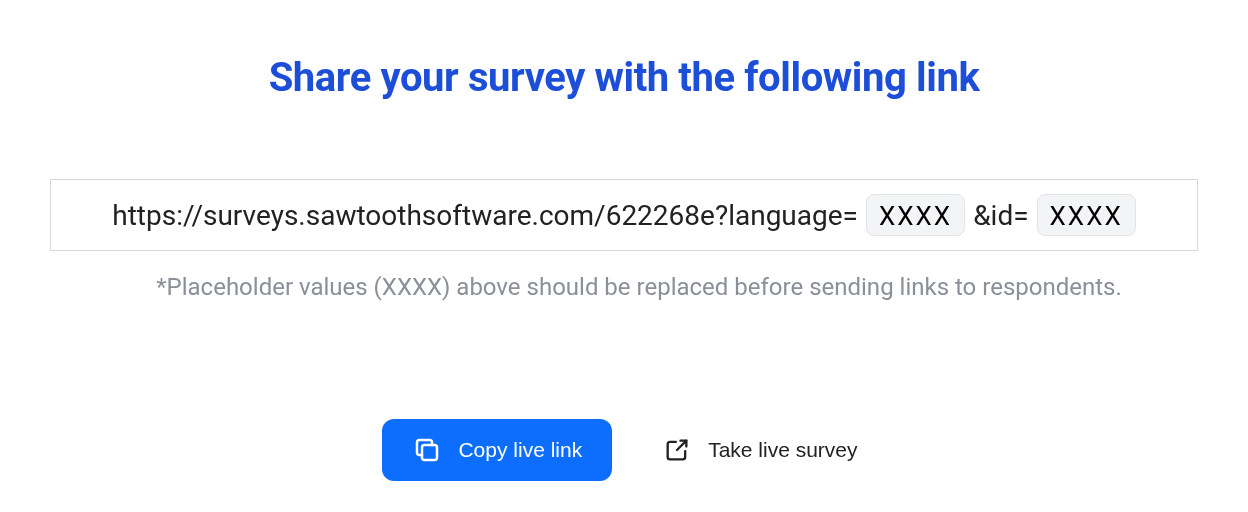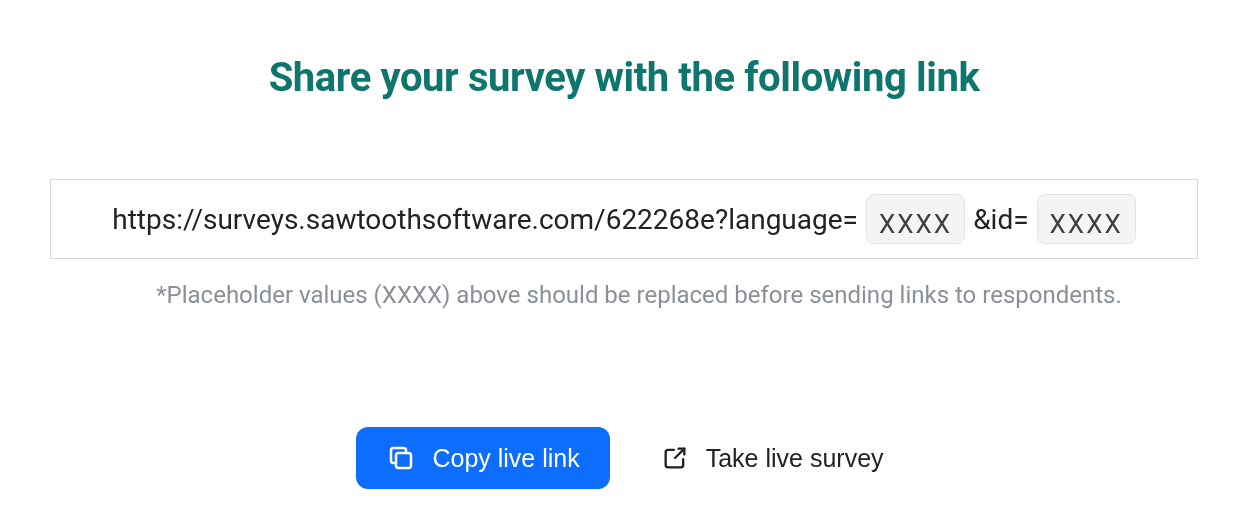--- a/index.html
+++ b/index.html
@@ -17,21 +17,21 @@
     background: #ffffff;
     border-radius: 36px;
     padding: 54px 48px 48px 48px;
     display: flex;
     flex-direction: column;
     align-items: center;
   }
   .title {
     font-size: 40px;
     font-weight: 700;
-    color: #0f766e;
+    color: #1d4ed8;
     text-align: center;
     letter-spacing: -0.01em;
   }
   .url-box {
     margin-top: 78px;
     width: 1148px;
     border: 1px solid #d6d9dd;
     border-radius: 0;
     background: #ffffff;
     padding: 14px 20px;
@@ -42,23 +42,23 @@
     font-size: 28px;
     color: #222;
     font-weight: 400;
     white-space: nowrap;
   }
   .url-text { letter-spacing: 0; }
   .chip {
     background: #f3f4f6;
     border: 1px solid #e2e4e8;
     border-radius: 8px;
-    padding: 16px 12px 6px 12px;
+    padding: 8px 12px 6px 12px;
     font-size: 26px;
-    color: #404040;
+    color: #000000;
     letter-spacing: 2px;
     line-height: 1;
   }
   .helper {
     margin-top: 22px;
     font-size: 24px;
     color: #8a8f98;
     text-align: center;
     margin-left: 30px;
   }
@@ -66,21 +66,21 @@
     margin-top: 118px;
     display: flex;
     align-items: center;
     justify-content: center;
     gap: 42px;
   }
   .btn {
     display: inline-flex;
     align-items: center;
     gap: 16px;
-    font-size: 25px;
+    font-size: 21px;
     font-weight: 500;
     border: none;
     cursor: pointer;
     background: transparent;
     padding: 0;
   }
   .btn-primary {
     background: #0d6efd;
     color: #ffffff;
     padding: 16px 30px;

